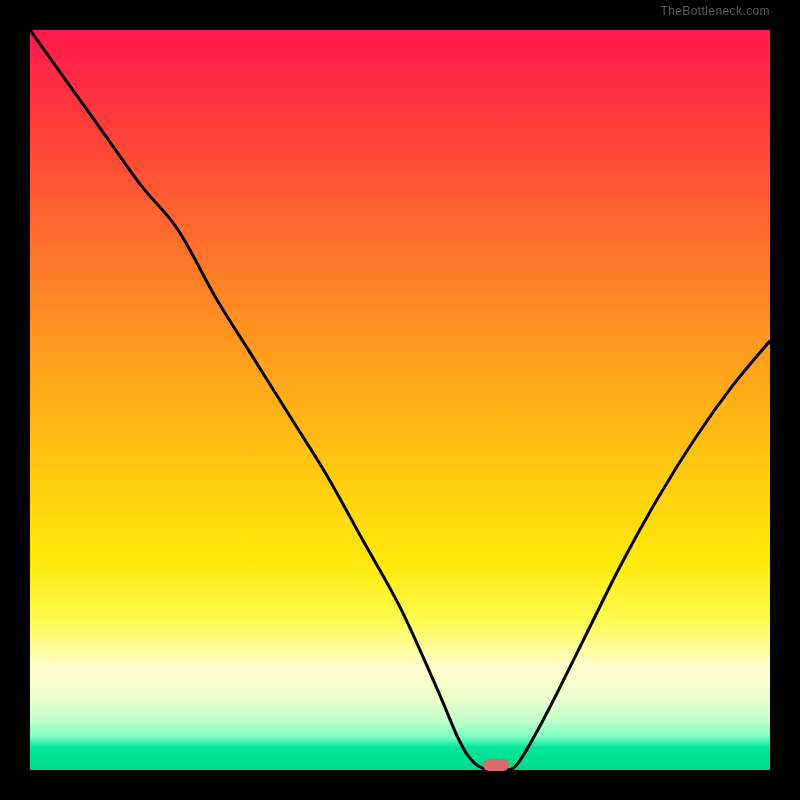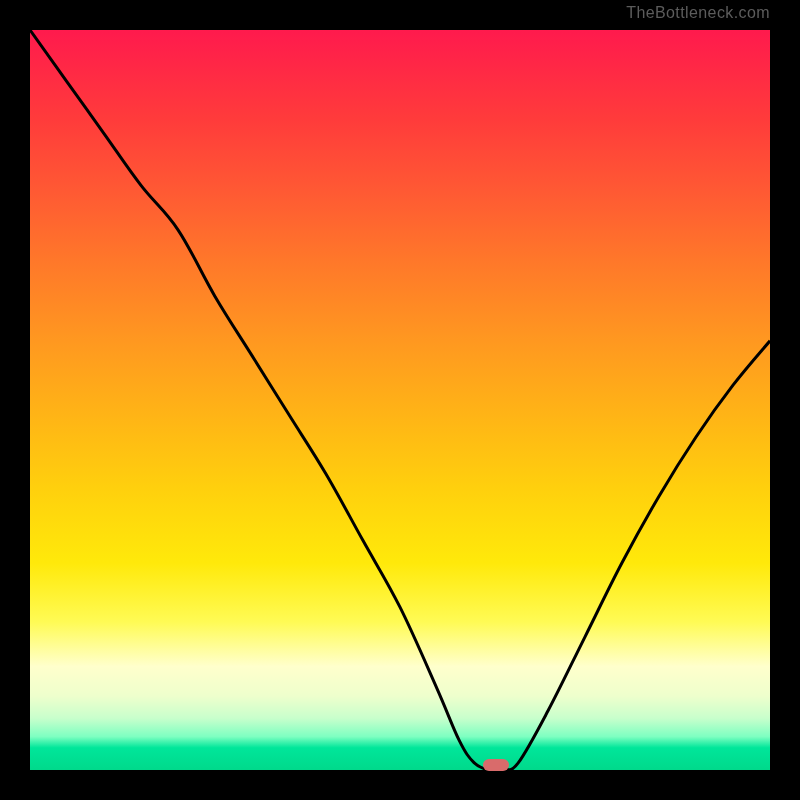--- a/index.html
+++ b/index.html
@@ -41,21 +41,21 @@
       #7dffc1 95.5%,
       #00e69a 97%,
       #00d98b 100%
     );
   }
   .watermark {
     position: absolute;
     top: 4px;
     right: 30px;
     font-family: Arial, Helvetica, sans-serif;
-    font-size: 16px;
+    font-size: 12px;
     letter-spacing: 0.4px;
     color: #5c5c5c;
     user-select: none;
   }
   .marker {
     position: absolute;
     width: 26px;
     height: 12px;
     border-radius: 6px;
     background: #d96b6b;

